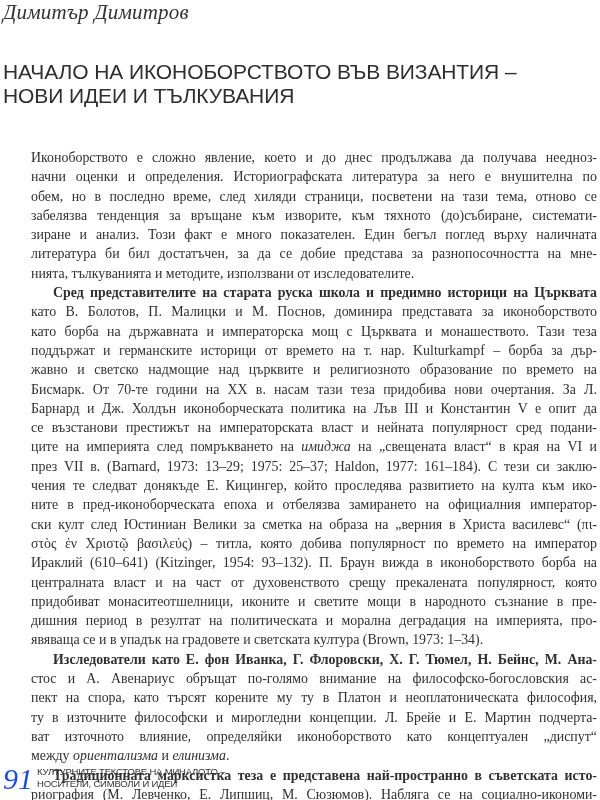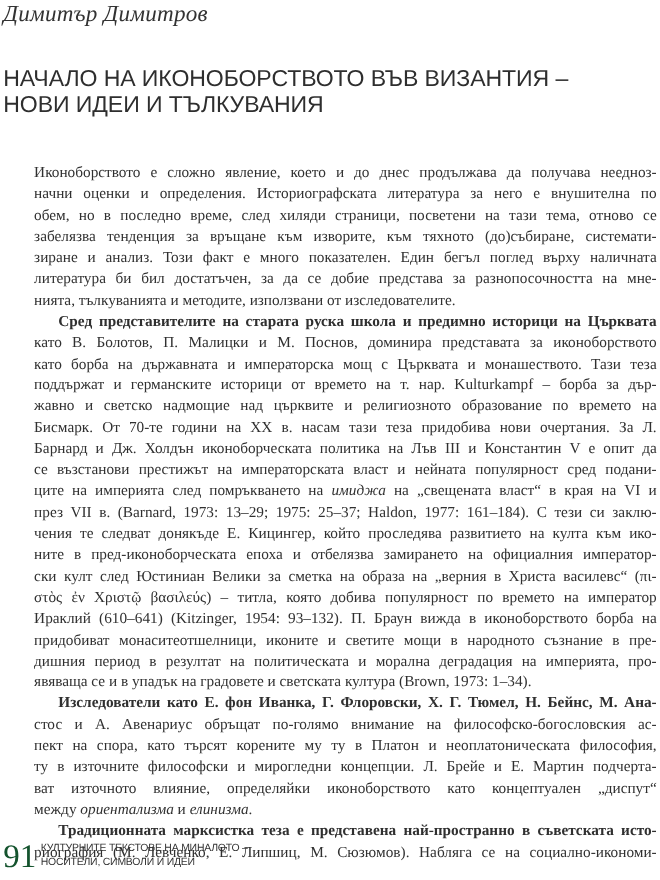--- a/index.html
+++ b/index.html
@@ -27,22 +27,23 @@
     }
     .body-text .line { display: block; white-space: nowrap; text-align-last: justify; text-align: justify; margin-left: 28px; }
     .body-text .line.last { text-align-last: left; }
     .body-text .indent { padding-left: 22px; font-weight: bold; }
     .body-text em { font-style: italic; }
     .footer {
       position: absolute; left: 3px; top: 762px; width: 400px; height: 34px;
     }
     .page-number {
       position: absolute; left: 0; top: 0;
-      font-size: 30px; line-height: 34px; color: #14532d;
+      font-size: 30px; line-height: 34px; color: #1d4ed8;
       font-family: "Liberation Serif", "DejaVu Serif", serif;
+      font-style: italic;
     }
     .series-title {
       position: absolute; left: 34px; top: 4px;
       font-family: "Liberation Sans", "DejaVu Sans", sans-serif;
       font-size: 9.5px; line-height: 12px; color: #333; letter-spacing: -0.2px;
     }
   </style>
 </head>
 <body>
 
@@ -69,20 +70,21 @@
   <span class="line">Бисмарк. От 70-те години на XX в. насам тази теза придобива нови очертания. За Л.</span>
   <span class="line">Барнард и Дж. Холдън иконоборческата политика на Лъв III и Константин V е опит да</span>
   <span class="line">се възстанови престижът на императорската власт и нейната популярност сред подани-</span>
   <span class="line"><span>ците на империята след помръкването на</span> <em>имиджа</em><span> на „свещената власт“ в края на VI и</span></span>
   <span class="line">през VII в. (Barnard, 1973: 13–29; 1975: 25–37; Haldon, 1977: 161–184). С тези си заклю-</span>
   <span class="line">чения те следват донякъде Е. Кицингер, който проследява развитието на култа към ико-</span>
   <span class="line">ните в пред-иконоборческата епоха и отбелязва замирането на официалния император-</span>
   <span class="line">ски култ след Юстиниан Велики за сметка на образа на „верния в Христа василевс“ (πι-</span>
   <span class="line">στὸς ἐν Χριστῷ βασιλεύς) – титла, която добива популярност по времето на император</span>
   <span class="line">Ираклий (610–641) (Kitzinger, 1954: 93–132). П. Браун вижда в иконоборството борба на</span>
+  <span class="line">централната власт и на част от духовенството срещу прекалената популярност, която</span>
   <span class="line">придобиват монаситеотшелници, иконите и светите мощи в народното съзнание в пре-</span>
   <span class="line">дишния период в резултат на политическата и морална деградация на империята, про-</span>
   <span class="line last">явяваща се и в упадък на градовете и светската култура (Brown, 1973: 1–34).</span>
   <span class="line indent">Изследователи като Е. фон Иванка, Г. Флоровски, Х. Г. Тюмел, Н. Бейнс, М. Ана-</span>
   <span class="line">стос и А. Авенариус обръщат по-голямо внимание на философско-богословския ас-</span>
   <span class="line">пект на спора, като търсят корените му ту в Платон и неоплатоническата философия,</span>
   <span class="line">ту в източните философски и мирогледни концепции. Л. Брейе и Е. Мартин подчерта-</span>
   <span class="line">ват източното влияние, определяйки иконоборството като концептуален „диспут“</span>
   <span class="line last"><span>между</span> <em>ориентализма</em><span> и </span><em>елинизма</em><span>.</span></span>
   <span class="line indent">Традиционната марксистка теза е представена най-пространно в съветската исто-</span>

